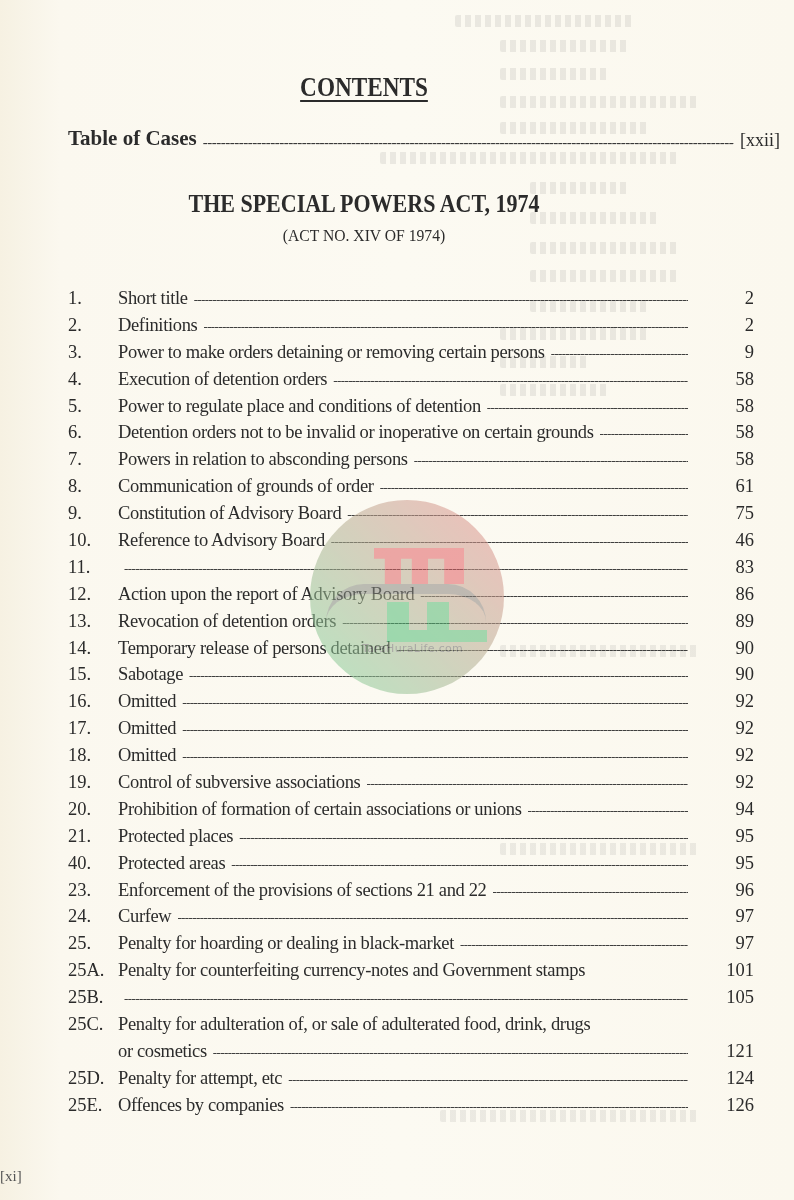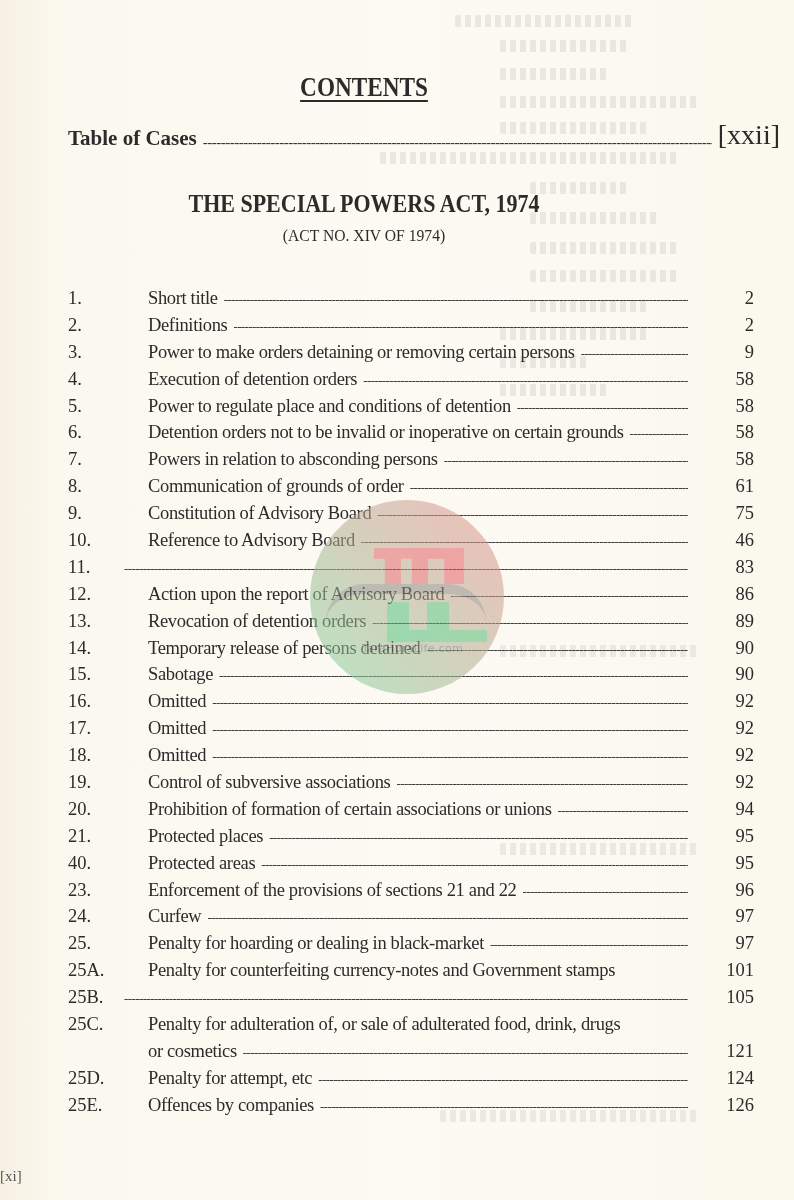--- a/index.html
+++ b/index.html
@@ -70,21 +70,21 @@
       overflow: hidden;
       white-space: nowrap;
       margin: 0 6px;
       font-weight: normal;
       letter-spacing: -0.5px;
       font-size: 15px;
       color: #333;
     }
     .toc-cases .page-ref {
       font-weight: normal;
-      font-size: 28px;
+      font-size: 18px;
       white-space: nowrap;
     }
     .act-title {
       position: absolute;
       left: 0; right: 0;
       top: 190px;
       text-align: center;
       font-weight: bold;
       font-size: 25px;
       transform: scaleX(0.88);
@@ -111,21 +111,20 @@
       line-height: 26.9px;
     }
     .toc-row .num {
       width: 50px;
       flex: 0 0 50px;
       white-space: nowrap;
     }
     .toc-row .text {
       white-space: nowrap;
       letter-spacing: -0.35px;
-      margin-left: 30px;
     }
     .toc-row .dots {
       font-size: 13px;
       margin: 0 4px 0 6px;
       letter-spacing: -0.6px;
     }
     .toc-row .pg {
       width: 62px;
       flex: 0 0 62px;
       text-align: right;

